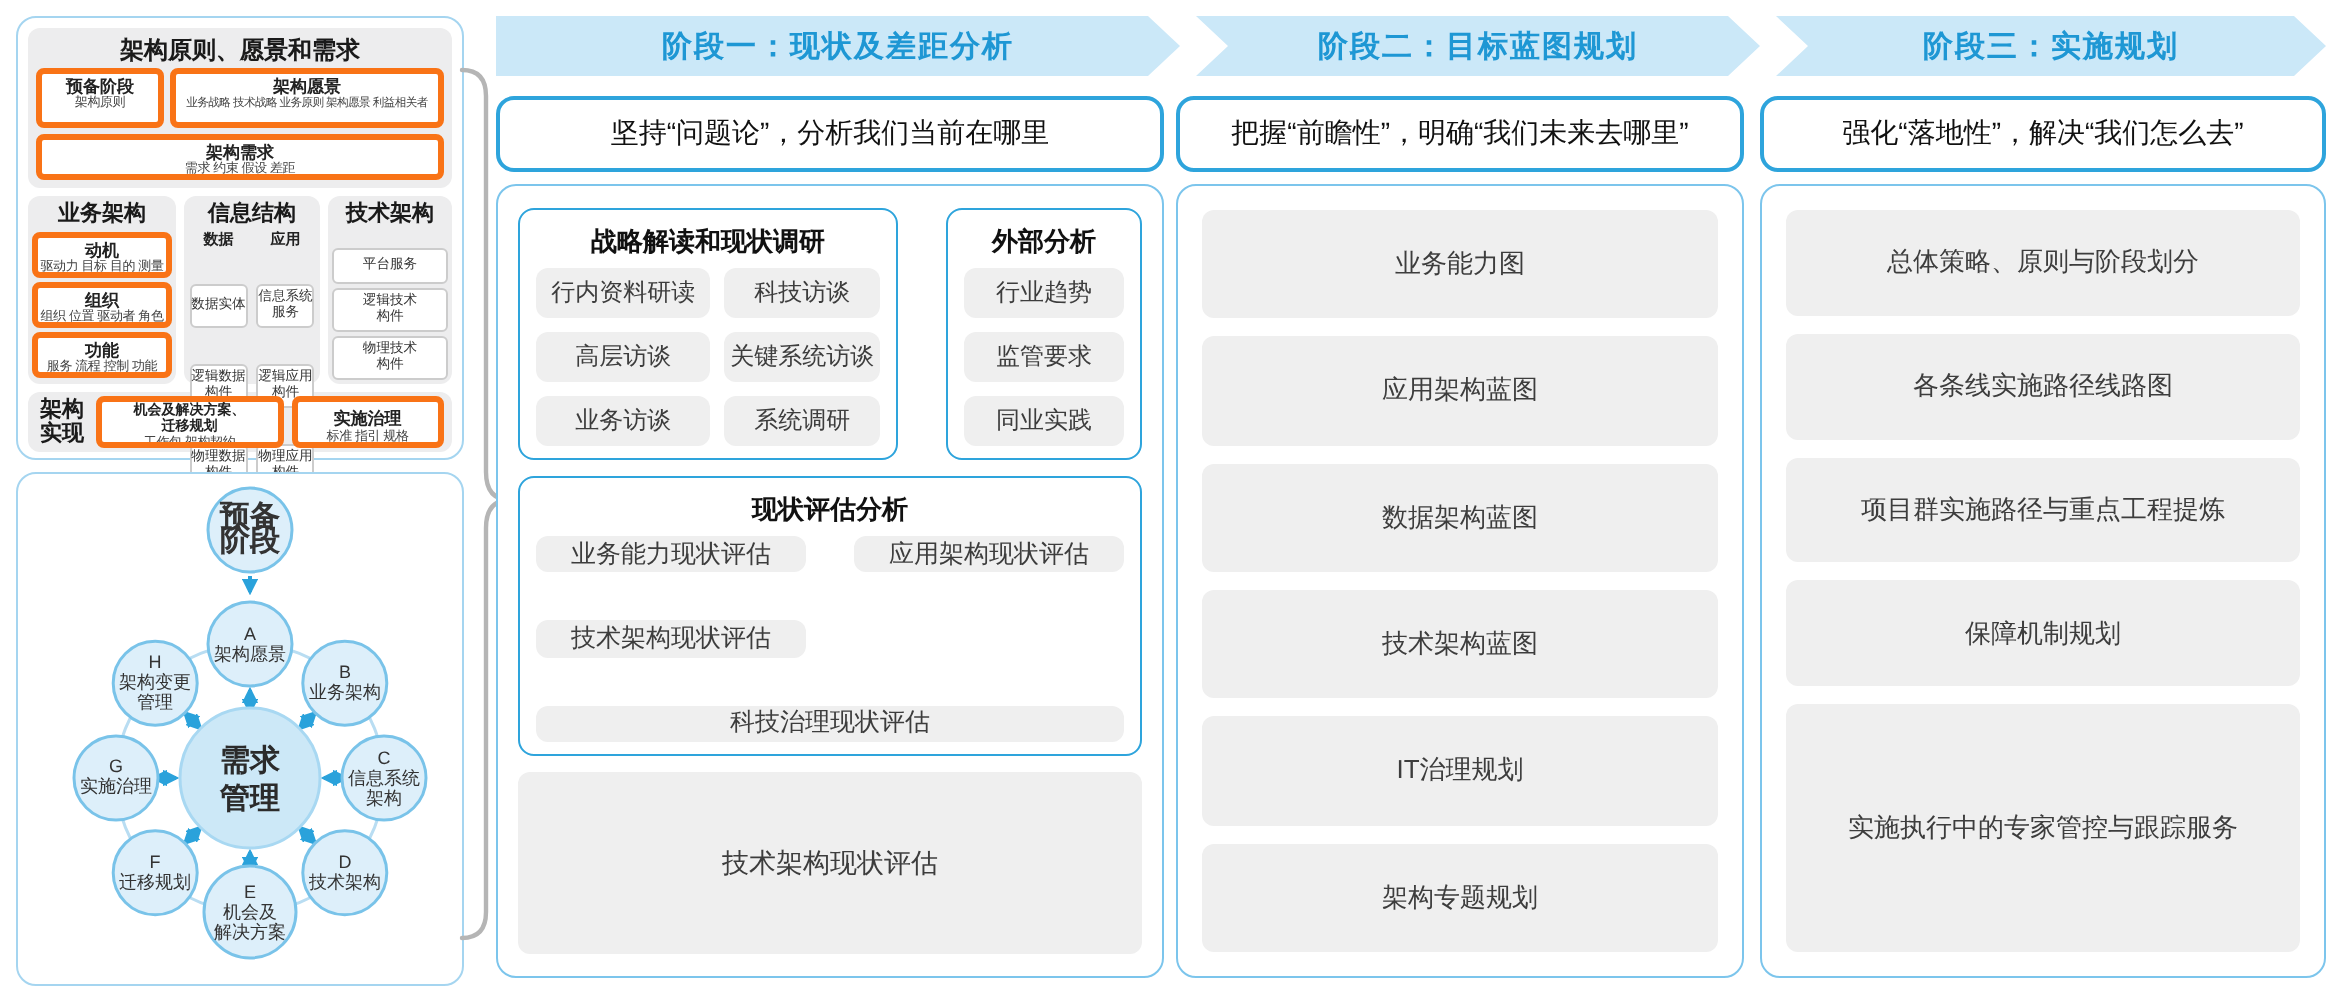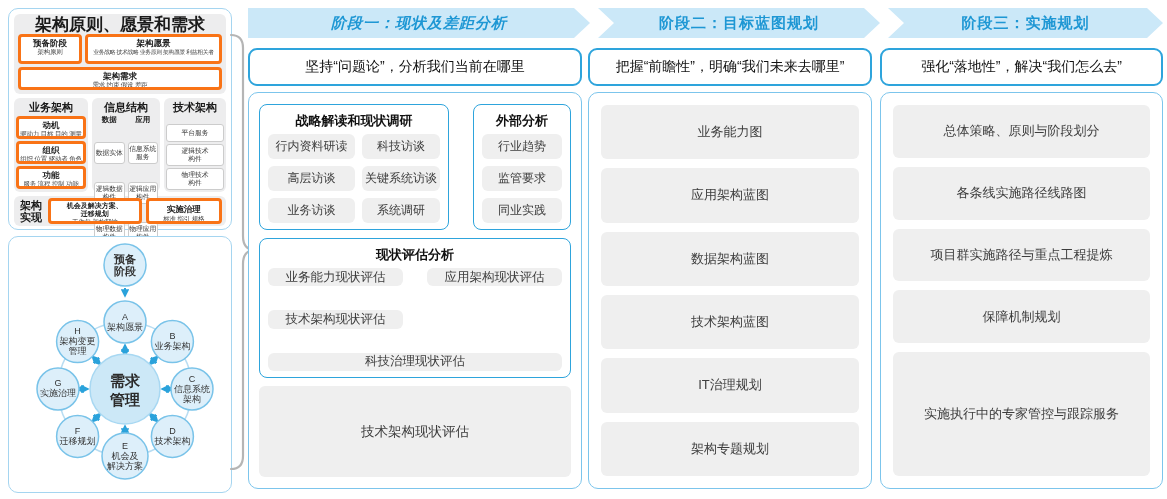--- a/index.html
+++ b/index.html
@@ -4,75 +4,75 @@
 <style>
   html,body{margin:0;padding:0;width:1167px;height:499px;overflow:hidden;background:#ffffff;
     font-family:"Liberation Sans","DejaVu Sans",sans-serif;}
   .stage{position:absolute;inset:0;}
 
   
   .lt-panel{position:absolute;left:8px;top:8px;width:224px;height:222px;background:#fff;
     border:1.5px solid #a5d5f0;border-radius:10px;box-sizing:border-box;padding:5px;}
   .gsec{background:#ededee;border-radius:6px;box-sizing:border-box;}
   .sec1{height:80px;padding:3px 4px;}
-  .sec1-title{text-align:center;font-weight:bold;font-size:17px;color:#1a1a1a;line-height:16px;}
+  .sec1-title{text-align:center;font-weight:bold;font-size:12px;color:#1a1a1a;line-height:16px;}
   .sec1-row{display:flex;gap:3px;margin-top:1px;}
   .wbox{background:#fff;border:3px solid #f97316;border-radius:4px;text-align:center;
     box-sizing:border-box;padding:1px 1px;overflow:hidden;}
   .wt{display:block;font-weight:bold;font-size:8.5px;color:#222;line-height:10px;}
   .ws{display:block;font-size:6.5px;color:#444;line-height:8.5px;white-space:nowrap;letter-spacing:-0.2px;}
   .prepbox{width:64px;height:30px;}
   .visionbox{flex:1;height:30px;}
   .visionbox .ws{font-size:5.8px;letter-spacing:-0.3px;}
   .reqbox{margin-top:3px;height:23px;}
   .sec2{display:flex;gap:4px;margin-top:4px;height:94px;}
   .col{background:#ededee;border-radius:6px;box-sizing:border-box;padding:2px;display:flex;flex-direction:column;}
   .col-biz{width:74px;}
   .col-info{flex:1;}
   .col-tech{width:62px;}
   .col-title{text-align:center;font-weight:bold;font-size:11px;color:#1a1a1a;line-height:14px;}
   .bizbox{margin-top:2px;height:23px;}
   .info-cols{display:flex;gap:3px;flex:1;margin-top:1px;}
-  .subcol{flex:1;display:flex;flex-direction:column;gap:18px;}
+  .subcol{flex:1;display:flex;flex-direction:column;gap:18px;align-items:center;}
   .subhead{text-align:center;font-weight:bold;font-size:7.5px;color:#222;line-height:9px;}
   .tinybox{background:#fff;border:1px solid #cccccc;border-radius:3px;text-align:center;
     font-size:6.8px;color:#333;line-height:8px;padding:2px 0;white-space:pre-line;flex:1;
     display:flex;align-items:center;justify-content:center;}
   .tech-stack{display:flex;flex-direction:column;gap:2px;flex:1;margin-top:10px;}
   .sec3{margin-top:4px;height:30px;display:flex;gap:4px;align-items:center;padding:2px 4px;}
   .impl-label{font-weight:bold;font-size:11px;color:#1a1a1a;line-height:12px;text-align:center;width:26px;}
   .impl-label span{display:block;}
   .implbox1{flex:1.25;height:26px;}
   .implbox1 .wt{font-size:7px;line-height:8px;}
   .implbox1 .ws{font-size:6.5px;line-height:8px;}
   .implbox2{flex:1;height:26px;padding-top:3px;}
   .implbox2 .ws{margin-top:1px;}
 
   
   .lb-panel{position:absolute;left:8px;top:236px;width:224px;height:257px;background:#fff;
     border:1.5px solid #a5d5f0;border-radius:10px;box-sizing:border-box;}
   .lb-panel svg{position:absolute;left:0;top:0;}
   .nlabel{position:absolute;text-align:center;font-size:9px;line-height:10px;color:#333;pointer-events:none;}
   .nlabel span{display:block;}
-  .nprep{left:92px;top:16px;width:48px;font-weight:bold;font-size:11px;line-height:12px;}
+  .nprep{left:92px;top:16px;width:48px;font-weight:bold;font-size:15px;line-height:12px;}
   .ncenter{left:86px;top:134px;width:60px;font-weight:bold;font-size:15px;line-height:19px;color:#2b2b2b;}
 
   
   .brace{position:absolute;left:226px;top:30px;}
 
   
   .phase{position:absolute;top:8px;height:485px;}
   .p1{left:248px;width:334px;}
   .p2{left:588px;width:284px;}
   .p3{left:880px;width:283px;}
   .band{height:30px;background:#cbe8f8;display:flex;align-items:center;justify-content:center;
     font-weight:bold;font-size:15px;color:#1e97d4;letter-spacing:1px;
     clip-path:polygon(0 0,calc(100% - 16px) 0,100% 50%,calc(100% - 16px) 100%,0 100%);}
   .band-notch{clip-path:polygon(0 0,calc(100% - 16px) 0,100% 50%,calc(100% - 16px) 100%,0 100%,16px 50%);}
-  .p1 .band{width:342px;font-style:italic;}
+  .p1 .band{width:342px;}
   .p2 .band{margin-left:10px;width:282px;}
   .p3 .band{margin-left:8px;width:275px;}
   .subtitle{margin-top:10px;height:38px;background:#fff;border:2px solid #2ea4dc;border-radius:9px;
     display:flex;align-items:center;justify-content:center;font-weight:normal;font-size:14px;color:#111;
     box-sizing:border-box;}
   .container{margin-top:6px;height:397px;background:#fff;border:1.5px solid #7cc5ec;border-radius:10px;
     box-sizing:border-box;padding:11px 10px;display:flex;flex-direction:column;gap:8px;}
   .gbox{background:#efefef;border-radius:6px;display:flex;align-items:center;justify-content:center;
     font-size:13px;color:#3d3d3d;text-align:center;}
   .stack{gap:9px;padding:12px;}

